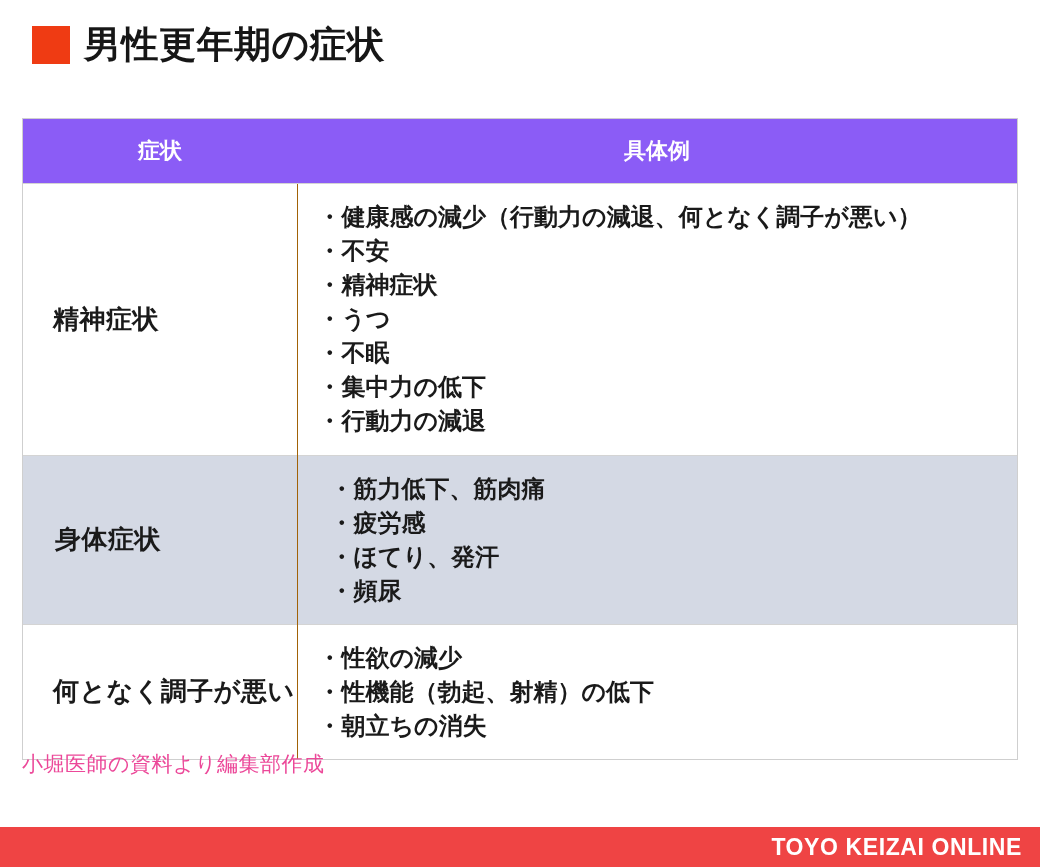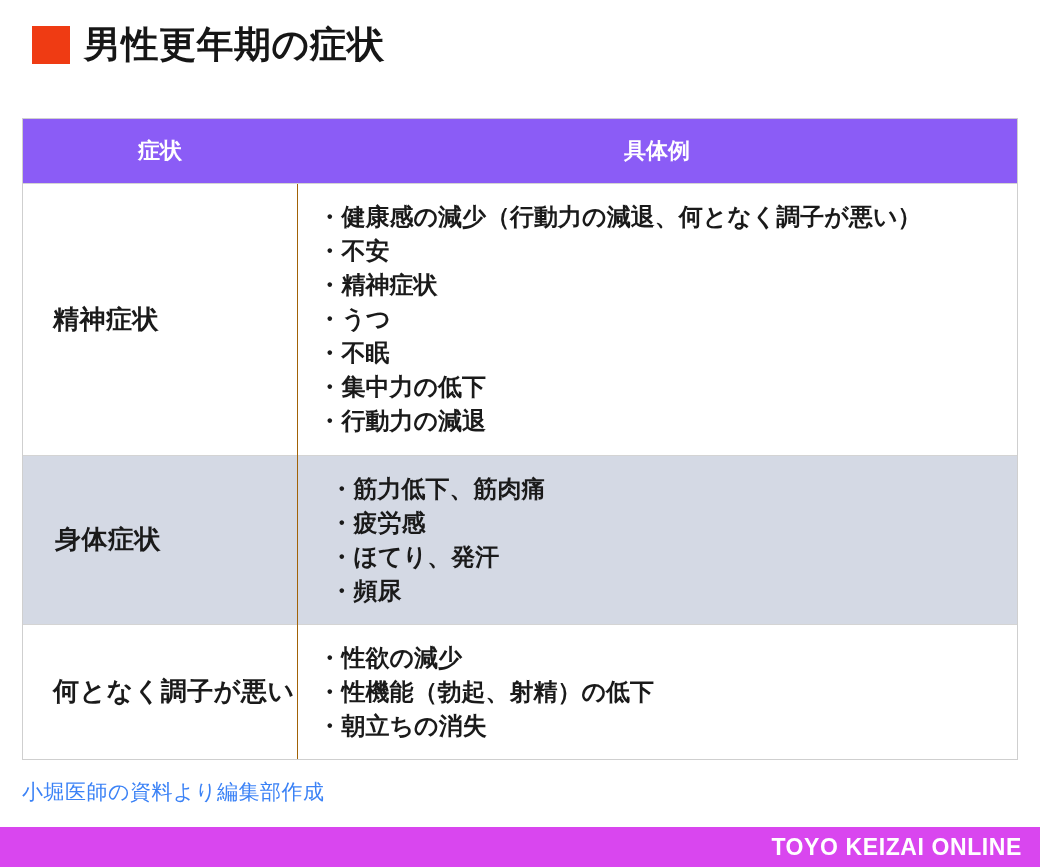--- a/index.html
+++ b/index.html
@@ -111,34 +111,34 @@
     letter-spacing: 0px;
   }
   .ex-list li::before {
     content: "・";
   }
 
   
   .caption {
     position: absolute;
     left: 22px;
-    top: 778px;
+    top: 750px;
     font-size: 21px;
-    color: #3b82f6;
+    color: #ec4899;
     letter-spacing: 0.5px;
   }
 
   
   .footer-bar {
     position: absolute;
     left: 0;
     bottom: 0;
     width: 1040px;
     height: 40px;
-    background: #d946ef;
+    background: #ef4444;
   }
   .footer-bar .brand {
     position: absolute;
     right: 18px;
     top: 50%;
     transform: translateY(-50%);
     color: #ffffff;
     font-size: 23px;
     font-weight: bold;
     letter-spacing: 0.6px;

